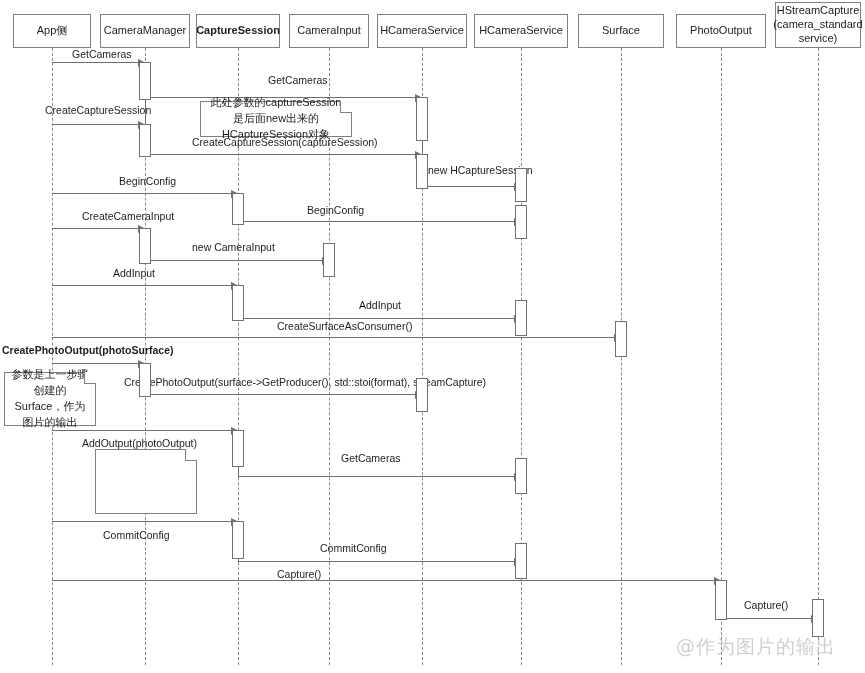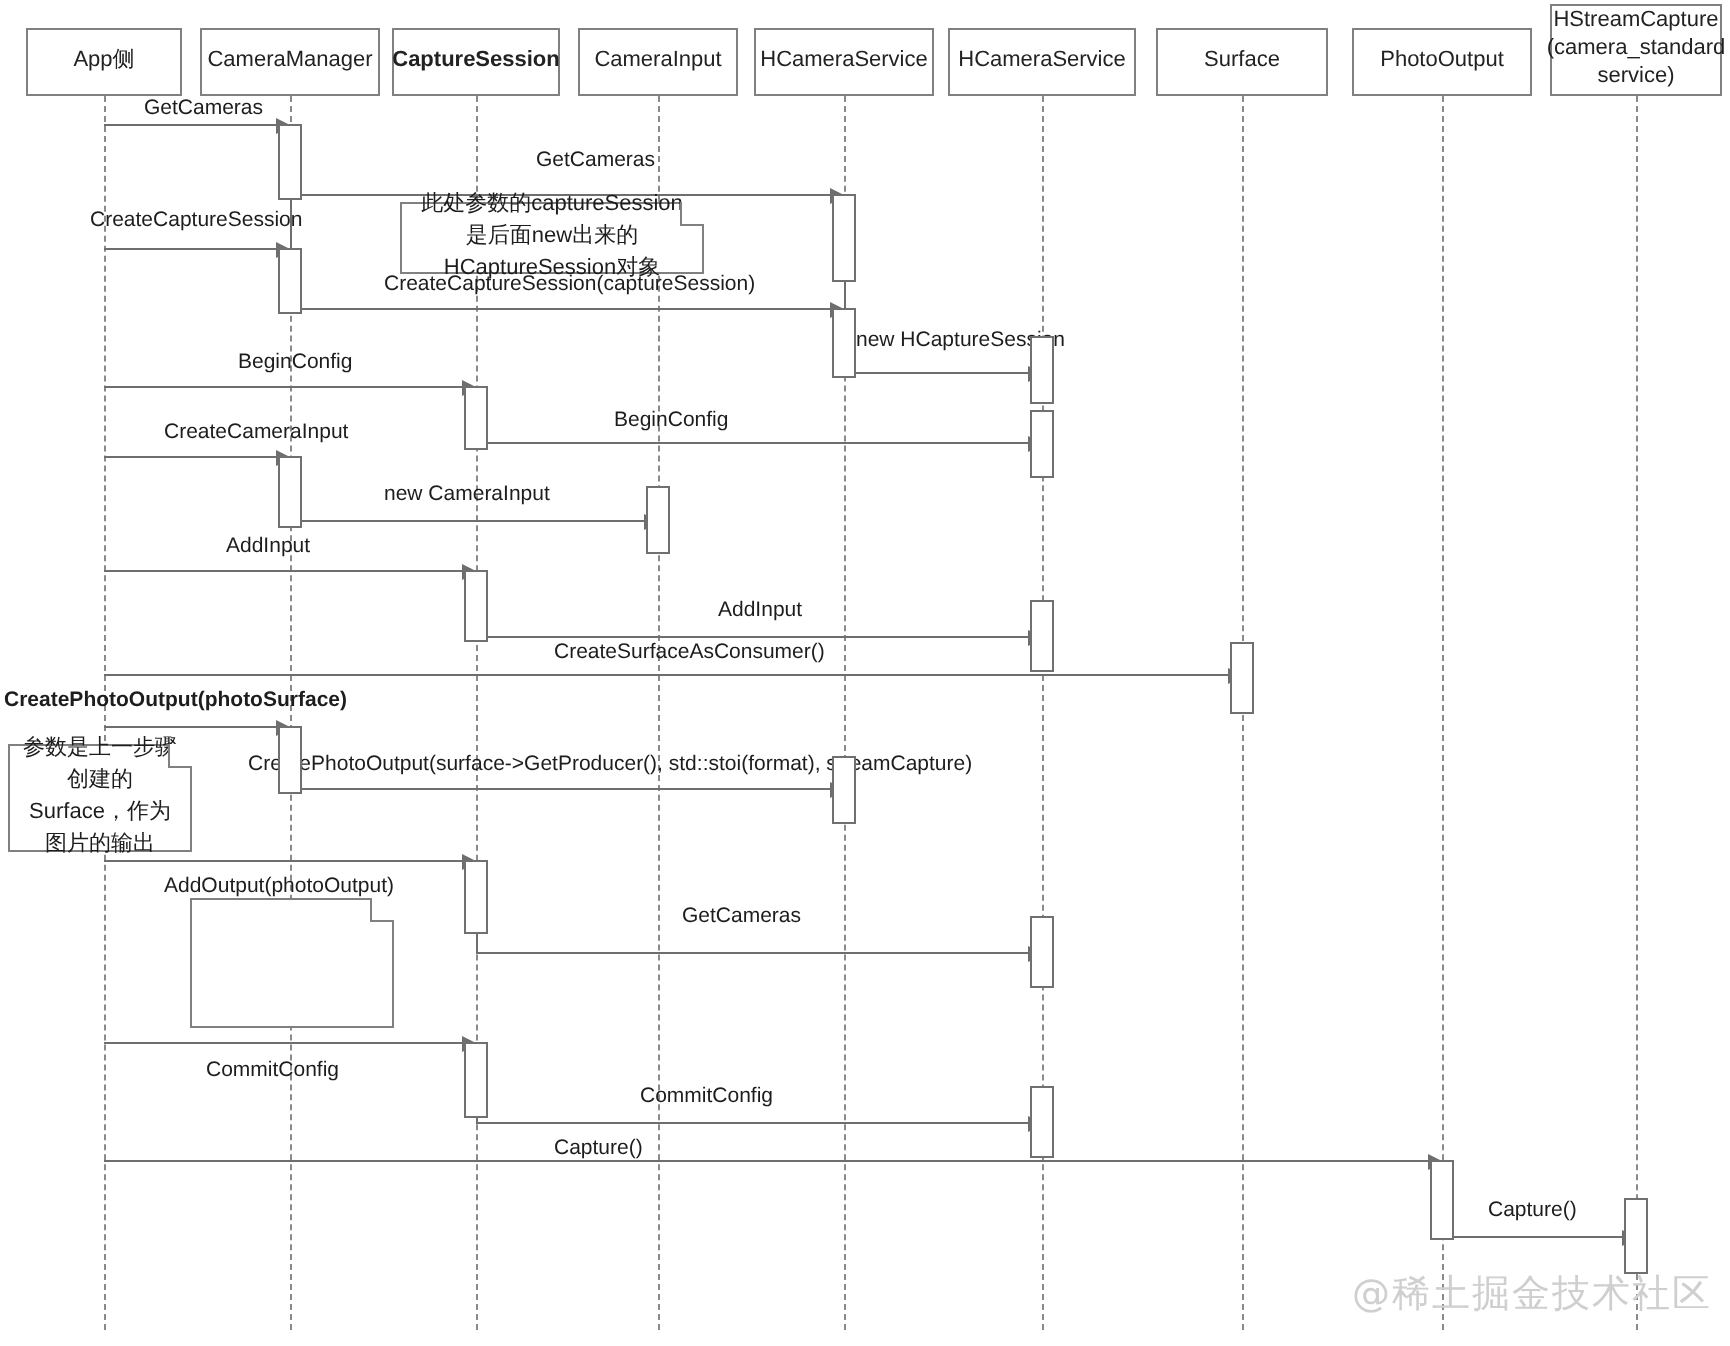--- a/index.html
+++ b/index.html
@@ -277,15 +277,15 @@
       </div>
       <div class="note" style="left: 4px; top: 372px; width: 92px; height: 54px;">
         <span class="dogear"></span>
         <span>参数是上一步骤创建的Surface，作为图片的输出</span>
       </div>
       <div class="note" style="left: 95px; top: 449px; width: 102px; height: 65px;">
         <span class="dogear"></span>
       </div>
     </div>
 
-  <div class="watermark" id="watermark" style="left: 676px; top: 634px;">@稀土掘金技术社区</div>
+  <div class="watermark" id="watermark" style="left: 676px; top: 634px;">@作为图片的输出</div>
 
 </div>
 
 </body></html>

